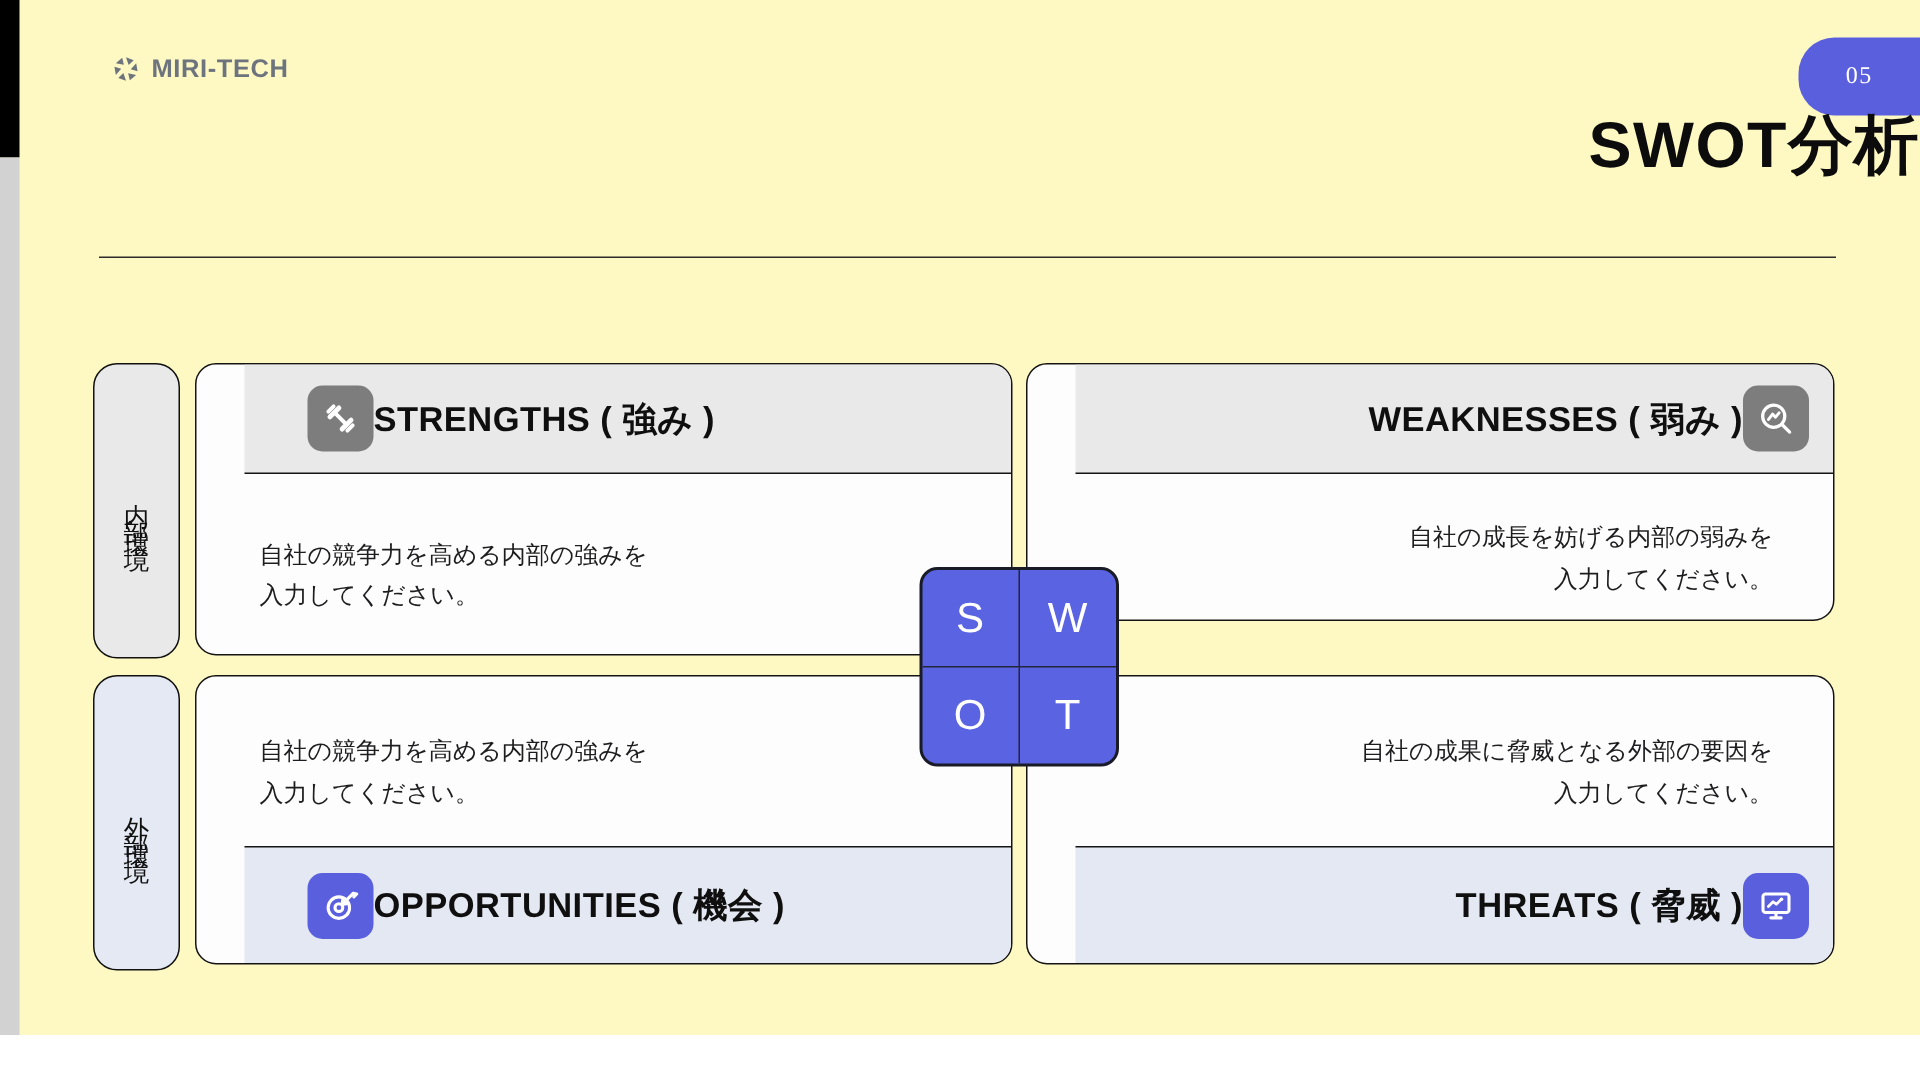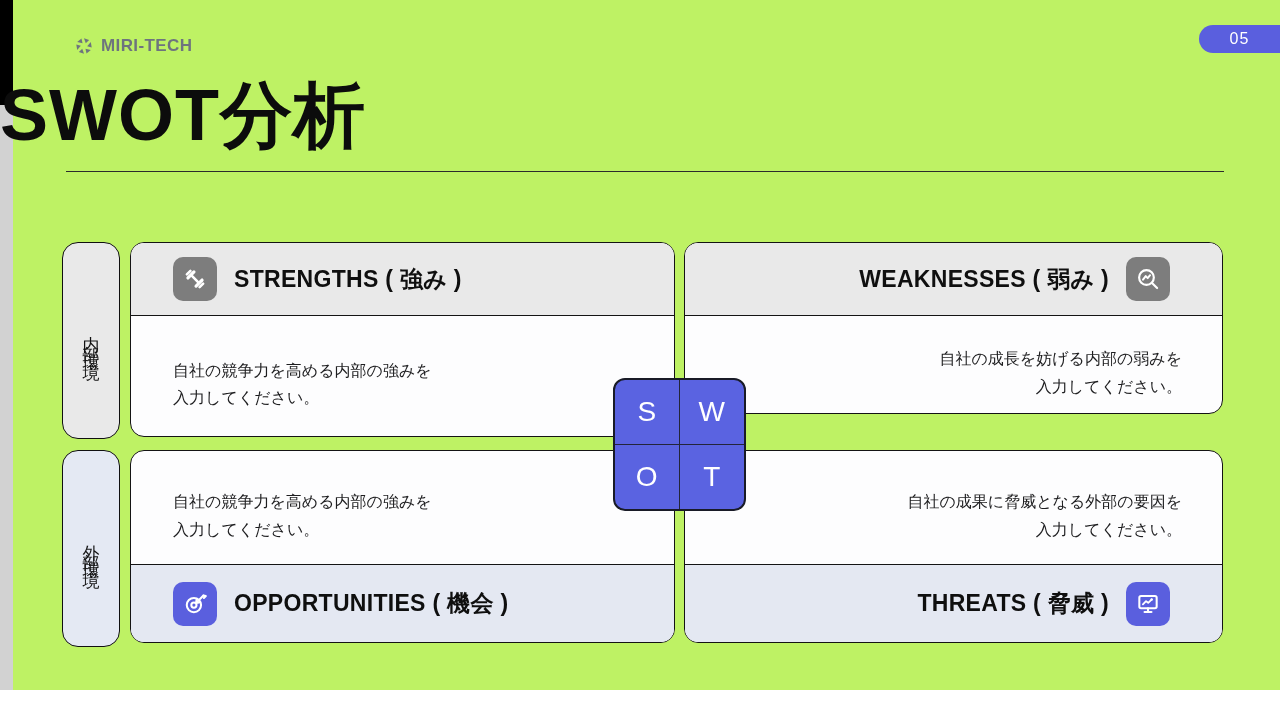--- a/index.html
+++ b/index.html
@@ -1,52 +1,52 @@
 <!DOCTYPE html>
 <html><head>
 <meta charset="utf-8">
 <style>
   html,body{margin:0;padding:0;background:#fff;}
   body{width:1280px;height:720px;overflow:hidden;position:relative;
        font-family:"Liberation Sans","DejaVu Sans",sans-serif;}
-  .slide{position:absolute;left:0;top:0;width:1280px;height:690px;background:#bef264;}
+  .slide{position:absolute;left:0;top:0;width:1280px;height:690px;background:#fef9c3;}
   .edge-black{position:absolute;left:0;top:0;width:13px;height:105px;background:#000;}
   .edge-gray{position:absolute;left:0;top:105px;width:13px;height:585px;background:#d2d2d2;}
   .footer-strip{position:absolute;left:0;top:690px;width:1280px;height:30px;background:#ffffff;}
 
   
   .logo{position:absolute;left:74px;top:36px;display:flex;align-items:center;gap:7px;}
   .logo-text{font-size:17px;font-weight:700;color:#6e747e;letter-spacing:.4px;}
-  .page-badge{position:absolute;right:0;top:25px;width:81px;height:28px;background:#5a5fde;
+  .page-badge{position:absolute;right:0;top:25px;width:81px;height:52px;background:#5a5fde;
       border-radius:24px 0 0 24px;display:flex;align-items:center;justify-content:center;
-      color:#fff;font-size:16px;letter-spacing:1px;}
-  .slide-title{position:absolute;left:0;top:68px;width:100%;margin:0;text-align:left;
-      font-size:72px;font-weight:700;color:#0c0c0c;letter-spacing:1px;}
+      color:#fff;font-size:16px;letter-spacing:1px;font-family:Liberation Serif, serif;}
+  .slide-title{position:absolute;left:0;top:68px;width:100%;margin:0;text-align:right;
+      font-size:43px;font-weight:700;color:#0c0c0c;letter-spacing:1px;}
   .title-divider{position:absolute;left:66px;top:171px;width:1158px;height:0;
       border-top:1.4px solid #2b2b2b;}
 
   
   .row-label{position:absolute;left:62px;width:58px;height:197px;border:1.6px solid #101010;
       border-radius:16px;display:flex;align-items:center;justify-content:center;
       box-sizing:border-box;}
   .row-label span{writing-mode:vertical-rl;text-orientation:upright;font-size:17px;
       font-weight:500;color:#111;letter-spacing:9px;}
   .row-label.internal{top:242px;background:#e9e9e9;}
   .row-label.external{top:450px;background:#e4e9f3;}
 
   
   .card{position:absolute;box-sizing:border-box;border:1.6px solid #141414;border-radius:14px;
       background:#fdfdfe;overflow:hidden;display:flex;flex-direction:column;}
   .card.strengths{left:130px;top:242px;width:545px;height:195px;}
   .card.weaknesses{left:684px;top:242px;width:539px;height:172px;}
   .card.opportunities{left:130px;top:450px;width:545px;height:193px;}
   .card.threats{left:684px;top:450px;width:539px;height:193px;}
 
-  .card-header{display:flex;align-items:center;gap:17px;box-sizing:border-box;
-      padding:0 52px 0 42px;flex:0 0 auto;}
+  .card-header{display:flex;align-items:center;box-sizing:border-box;
+      padding:0 16px 0 42px;flex:0 0 auto;margin-left:32px;}
   .card.strengths .card-header,.card.weaknesses .card-header{
       height:73px;background:#e9e9e9;border-bottom:1.6px solid #141414;}
   .card.opportunities .card-header,.card.threats .card-header{
       height:78px;background:#e4e8f2;border-top:1.6px solid #141414;}
   .card-header.align-right{flex-direction:row-reverse;justify-content:flex-start;}
   .card-title{margin:0;font-size:23px;font-weight:600;color:#0f0f0f;letter-spacing:.3px;}
 
   .icon-tile{width:44px;height:44px;border-radius:10px;flex:0 0 auto;
       display:flex;align-items:center;justify-content:center;}
   .icon-tile.gray{background:#7d7d7d;}

